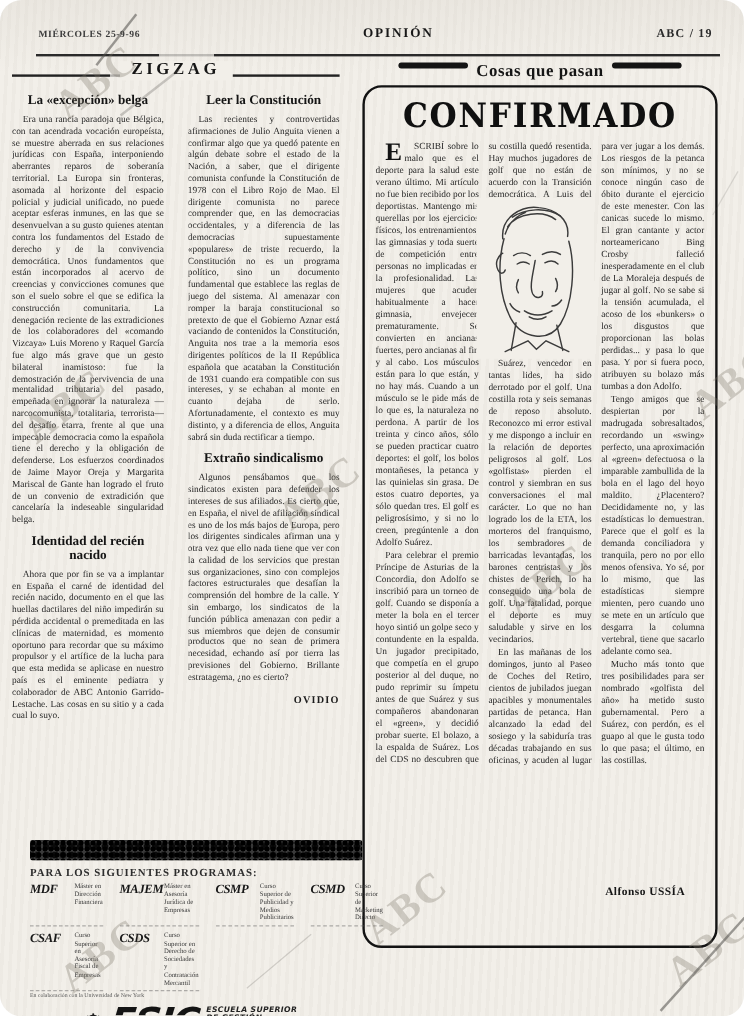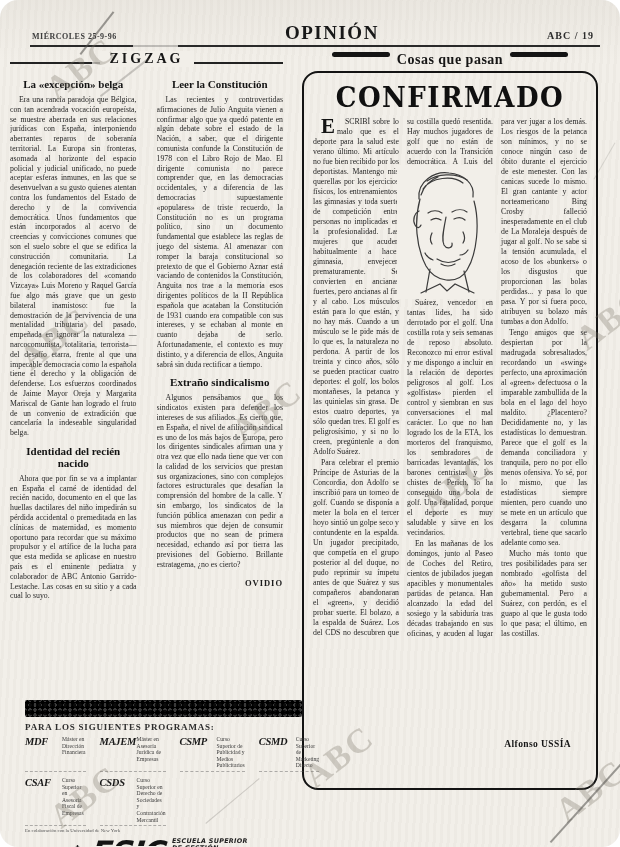--- a/index.html
+++ b/index.html
@@ -4,21 +4,21 @@
 <style>
   html,body{margin:0;padding:0;}
   .page{position:relative;width:620px;height:847px;overflow:hidden;
     background:#f2efe9;
     background-image:linear-gradient(180deg, rgba(210,205,196,.25), rgba(255,255,255,0) 60px),
       repeating-linear-gradient(93deg, rgba(120,110,95,.04) 0 3px, rgba(255,255,255,0) 3px 7px);
     font-family:"Liberation Serif","DejaVu Serif",serif;color:#222;border-radius:18px;}
   
   .hdr{position:absolute;left:32px;right:26px;top:22px;display:flex;align-items:baseline;justify-content:space-between;}
   .hdr-date{font-size:8px;letter-spacing:.5px;color:#3c3c3c;font-weight:bold;}
-  .hdr-section{font-size:19px;font-weight:bold;letter-spacing:1.5px;color:#181818;}
+  .hdr-section{font-size:11px;font-weight:bold;letter-spacing:1.5px;color:#181818;}
   .hdr-page{font-size:10px;font-weight:bold;color:#2c2c2c;letter-spacing:1px;}
   .hdr-rule{position:absolute;left:30px;right:20px;top:45px;height:2px;background:
      linear-gradient(90deg,#2a2a2a 0 18%, rgba(42,42,42,.25) 18% 26%, #2a2a2a 26% 100%);}
   
   .zz{position:absolute;left:10px;top:51px;width:273px;}
   .zz-titlerow{position:relative;height:16px;margin-bottom:4px;}
   .zz-titlerow::before{content:"";position:absolute;left:0;right:0;top:11px;height:1.8px;
      background:linear-gradient(90deg,#222 0 30%, rgba(34,34,34,.3) 30% 38%, #222 38% 100%);}
   .zz-title{position:absolute;left:50%;transform:translateX(-50%);top:0;background:#f2efe9;padding:0 10px;
      font-size:14px;font-weight:bold;letter-spacing:3px;color:#161616;}

